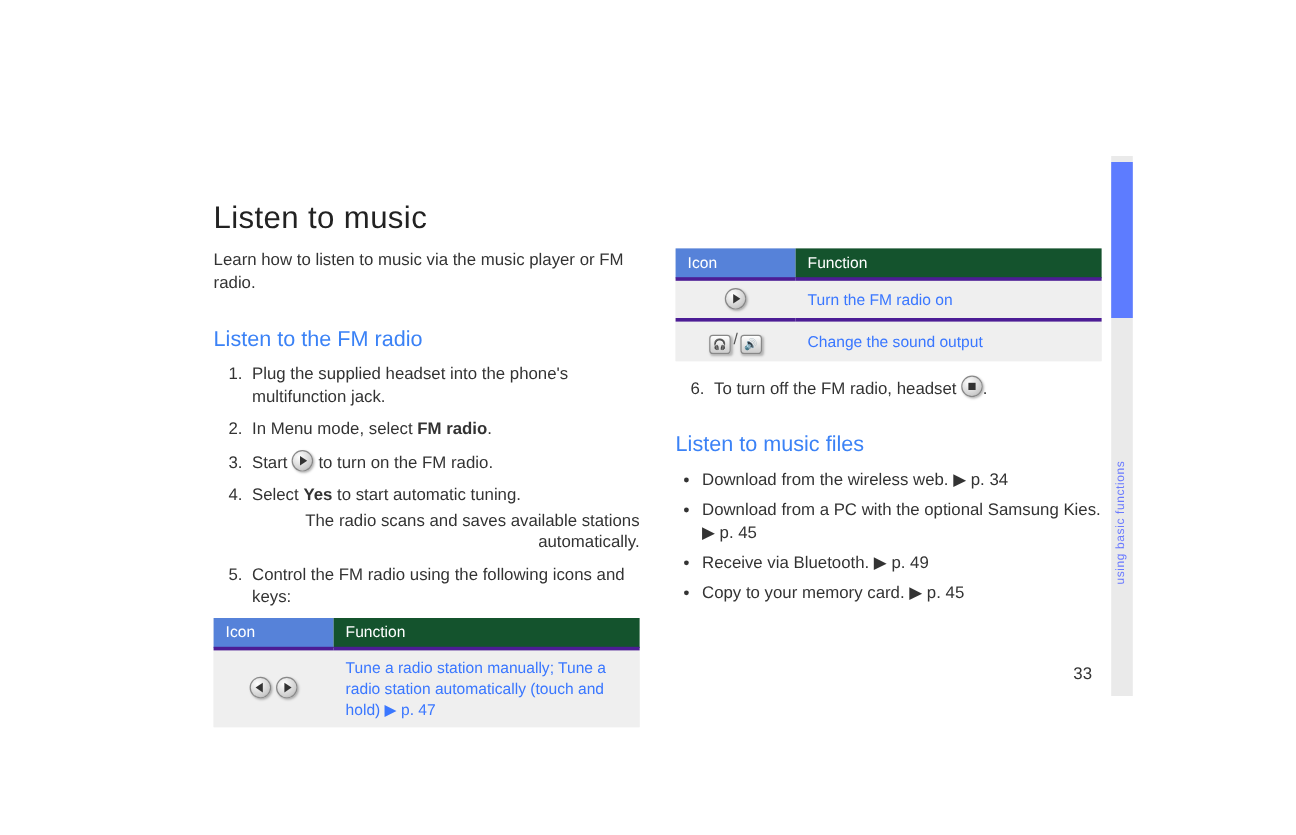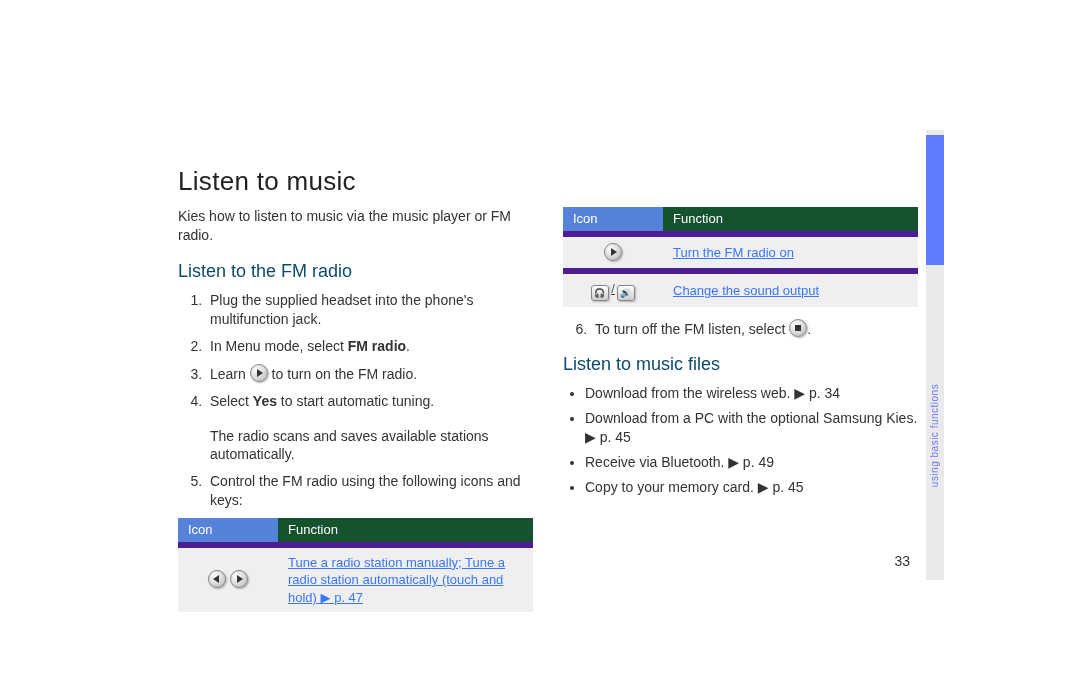--- a/index.html
+++ b/index.html
@@ -32,36 +32,37 @@
   }
   .col {
     width: 355px;
     font-size: 14px;
     line-height: 1.35;
   }
   .intro {
     margin: 0 0 14px 0;
   }
   h2.section {
-    color: #0c4a6e;
+    color: #3b82f6;
     font-size: 18px;
     font-weight: 400;
-    margin: 13px 0 8px 0;
+    margin: 25px 0 8px 0;
   }
   ol {
     margin: 0;
     padding-left: 28px;
   }
   ol li {
     margin-bottom: 8px;
     padding-left: 4px;
   }
   ol li .sub {
     display: block;
-    margin-top: 16px;
+    margin-top: 2px;
+    text-align: right;
   }
   ul.bullets {
     list-style: disc;
     margin: 6px 0 0 0;
     padding-left: 22px;
   }
   ul.bullets li {
     margin-bottom: 6px;
   }
   .bold { font-weight: bold; }
@@ -81,21 +82,21 @@
     font-weight: 400;
     text-align: left;
     padding: 3px 10px;
   }
   table.icon-table th:first-child { width: 80px; background:#5682d9; }
   table.icon-table td {
     padding: 6px 10px;
     vertical-align: middle;
     background:#efefef;
   }
-  table.icon-table tr + tr td { border-top: 6px solid #4c1d95; text-decoration: underline; }
+  table.icon-table tr + tr td { border-top: 3px solid #4c1d95; }
   table.icon-table td.icon-cell {
     text-align: center;
     width: 80px;
   }
   .func-text { color: #3a77ff; }
 
   
   .circ {
     display: inline-block;
     width: 16px;
@@ -196,31 +197,31 @@
   <div class="active"></div>
   <div class="label">using basic functions</div>
 </div>
 
 <div class="page">
   <h1>Listen to music</h1>
 
   <div class="columns">
 
     <div class="col">
-      <p class="intro">Kies how to listen to music via the music player or FM radio.</p>
+      <p class="intro">Learn how to listen to music via the music player or FM radio.</p>
 
       <h2 class="section">Listen to the FM radio</h2>
 
       <ol>
         <li>Plug the supplied headset into the phone's multifunction jack.</li>
         <li>
           <span>In Menu mode, select </span><span class="bold">FM radio</span><span>.</span>
         </li>
         <li>
-          <span>Learn </span><span class="circ play"></span><span> to turn on the FM radio.</span>
+          <span>Start </span><span class="circ play"></span><span> to turn on the FM radio.</span>
         </li>
         <li>
           <span>Select </span><span class="bold">Yes</span><span> to start automatic tuning.</span>
           <span class="sub">The radio scans and saves available stations automatically.</span>
         </li>
         <li>Control the FM radio using the following icons and keys:</li>
       </ol>
 
       <table class="icon-table">
         <tbody>
@@ -253,21 +254,21 @@
           <td class="icon-cell">
             <span class="sq">🎧</span><span class="slash">/</span><span class="sq">🔊</span>
           </td>
           <td class="func-text">Change the sound output</td>
         </tr>
       </tbody>
         </table>
 
       <ol start="6" style="margin-top:12px;">
         <li>
-          <span>To turn off the FM listen, select </span><span class="circ stop"></span><span>.</span>
+          <span>To turn off the FM radio, headset </span><span class="circ stop"></span><span>.</span>
         </li>
       </ol>
 
       <h2 class="section">Listen to music files</h2>
       <ul class="bullets">
         <li>Download from the wireless web. ▶ p. 34</li>
         <li>Download from a PC with the optional Samsung Kies. ▶ p. 45</li>
         <li>Receive via Bluetooth. ▶ p. 49</li>
         <li>Copy to your memory card. ▶ p. 45</li>
       </ul>

